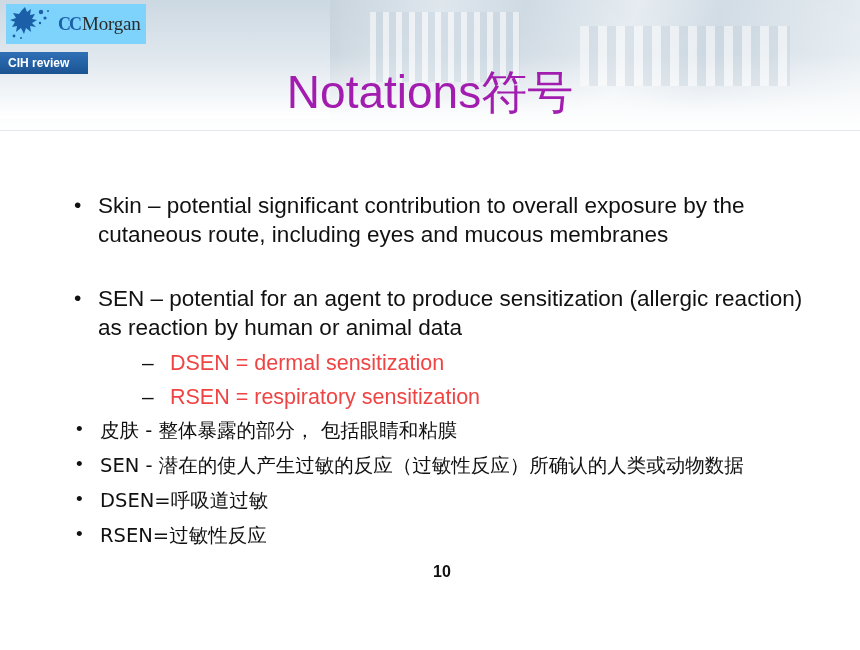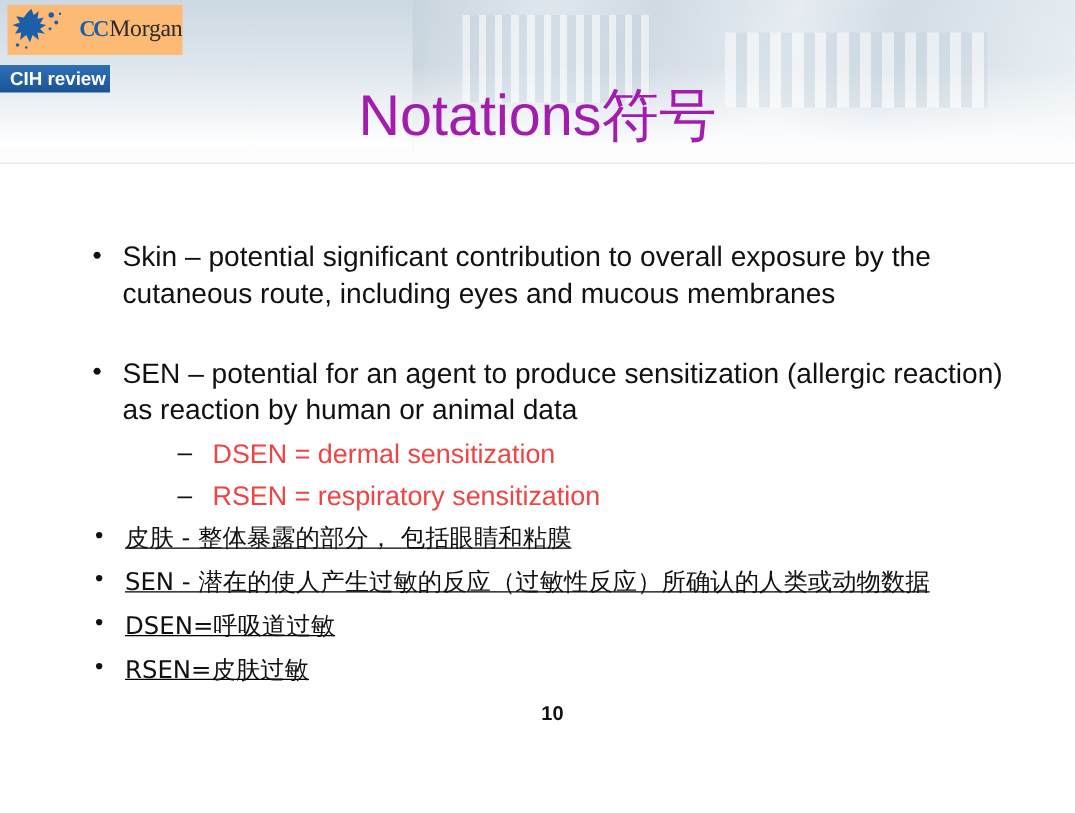--- a/index.html
+++ b/index.html
@@ -77,25 +77,24 @@
     background: #e3e8ec;
   }
 
   
   .logo-box {
     position: absolute;
     top: 4px;
     left: 6px;
     width: 140px;
     height: 40px;
-    background: #fdba74;
+    background: #7dd3fc;
     border: 0;
     display: flex;
     align-items: center;
-    justify-content: space-between;
   }
   .logo-mark {
     position: relative;
     width: 50px;
     height: 36px;
     margin-left: 2px;
   }
   .logo-text {
     font-family: "Liberation Serif", serif;
     font-size: 19px;
@@ -114,21 +113,21 @@
 
   
   .cih-tag {
     position: absolute;
     top: 52px;
     left: 0;
     width: 88px;
     height: 22px;
     background: linear-gradient(to bottom, #2f6fb5 0%, #2462a6 50%, #1b5391 100%);
     color: #ffffff;
-    font-size: 15px;
+    font-size: 12px;
     font-weight: bold;
     display: flex;
     align-items: center;
     padding-left: 8px;
     box-sizing: border-box;
   }
 
   
   .slide-title {
     position: absolute;
@@ -188,21 +187,20 @@
     content: "\2013";
     position: absolute;
     left: 44px;
     top: 0;
     font-size: 21px;
     color: #111111;
   }
 
   .cn-block {
     margin-top: 18px;
-    text-decoration: underline;
   }
   li.bullet-cn {
     position: relative;
     padding-left: 40px;
     font-size: 19.5px;
     line-height: 29px;
     color: #111111;
     margin-bottom: 6px;
     font-family: "DejaVu Sans", "Liberation Sans", sans-serif;
   }
@@ -275,18 +273,18 @@
           <li class="bullet2">DSEN = dermal sensitization</li>
           <li class="bullet2">RSEN = respiratory sensitization</li>
         </ul>
       </li>
     </ul>
 
     <ul class="level1 cn-block">
       <li class="bullet-cn">皮肤 - 整体暴露的部分， 包括眼睛和粘膜</li>
       <li class="bullet-cn">SEN - 潜在的使人产生过敏的反应（过敏性反应）所确认的人类或动物数据</li>
       <li class="bullet-cn">DSEN=呼吸道过敏</li>
-      <li class="bullet-cn">RSEN=皮肤过敏</li>
+      <li class="bullet-cn">RSEN=过敏性反应</li>
     </ul>
   </div>
 
   <div class="page-number">10</div>
 </div>
 
 </body></html>

